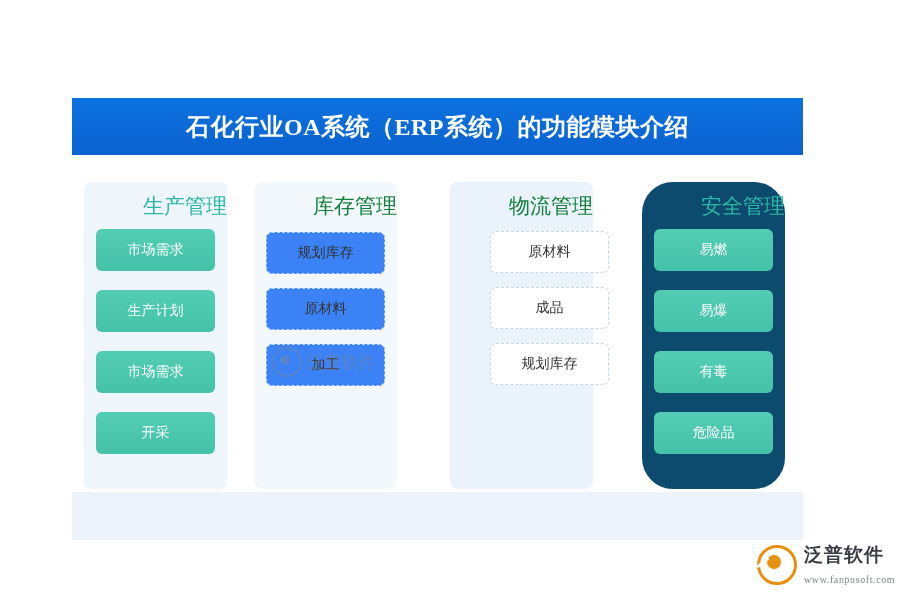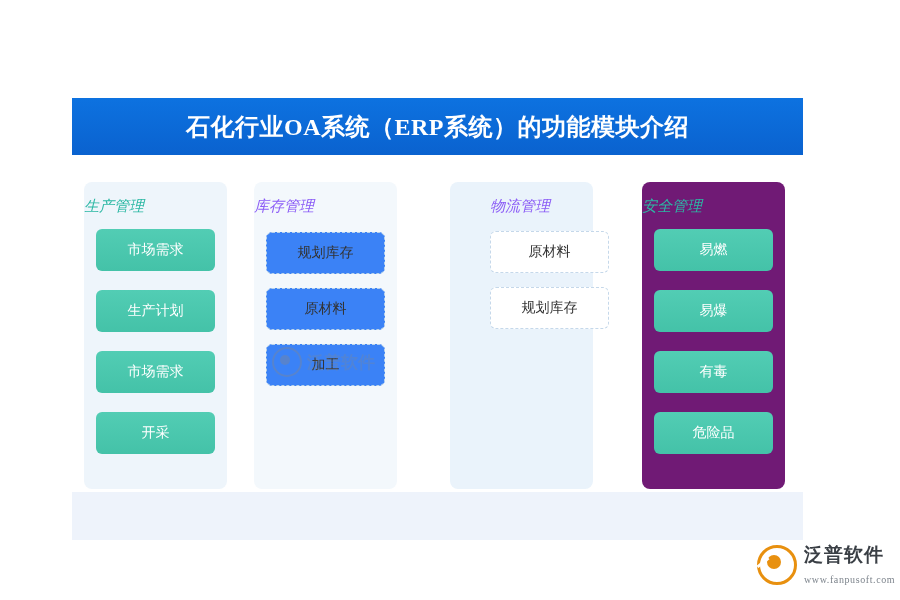--- a/index.html
+++ b/index.html
@@ -59,33 +59,32 @@
     position: absolute;
     top: 0;
     width: 143px;
     border-radius: 8px;
     box-sizing: border-box;
     padding-top: 14px;
   }
   .col-0 { left: 12px;  height: 307px; background: #eef5fb; }
   .col-1 { left: 182px; height: 307px; background: #f3f8fc; }
   .col-2 { left: 378px; height: 307px; background: #eaf3fb; padding-left: 40px; }
-  .col-3 { left: 570px; height: 307px; background: #701a75; }
+  .col-3 { left: 570px; height: 307px; background: #0c4a6e; border-radius: 31px; }
 
   .col-head {
-    text-align: left;
-    font-size: 15px;
+    text-align: right;
+    font-size: 21px;
     font-family: "Liberation Serif", serif;
     font-weight: normal;
     line-height: 20px;
     margin-bottom: 10px;
-    font-style: italic;
   }
   .head-teal { color: #2cb8a4; }
-  .head-blue { color: #8b5cf6; }
+  .head-blue { color: #15803d; }
 
   .item {
     width: 119px;
     height: 42px;
     margin: 0 auto 19px auto;
     border-radius: 6px;
     display: flex;
     align-items: center;
     justify-content: center;
     font-size: 14px;
@@ -227,20 +226,21 @@
     <div class="col col-1">
       <div class="col-head head-blue">库存管理</div>
       <div class="item item-outline">规划库存</div>
       <div class="item item-outline">原材料</div>
       <div class="item item-outline">加工</div>
     </div>
 
     <div class="col col-2">
       <div class="col-head head-blue">物流管理</div>
       <div class="item item-outline-solidish">原材料</div>
+      <div class="item item-outline-solidish">成品</div>
       <div class="item item-outline-solidish">规划库存</div>
     </div>
 
     <div class="col col-3">
       <div class="col-head head-teal">安全管理</div>
       <div class="item item-solid">易燃</div>
       <div class="item item-solid">易爆</div>
       <div class="item item-solid">有毒</div>
       <div class="item item-solid">危险品</div>
     </div>

